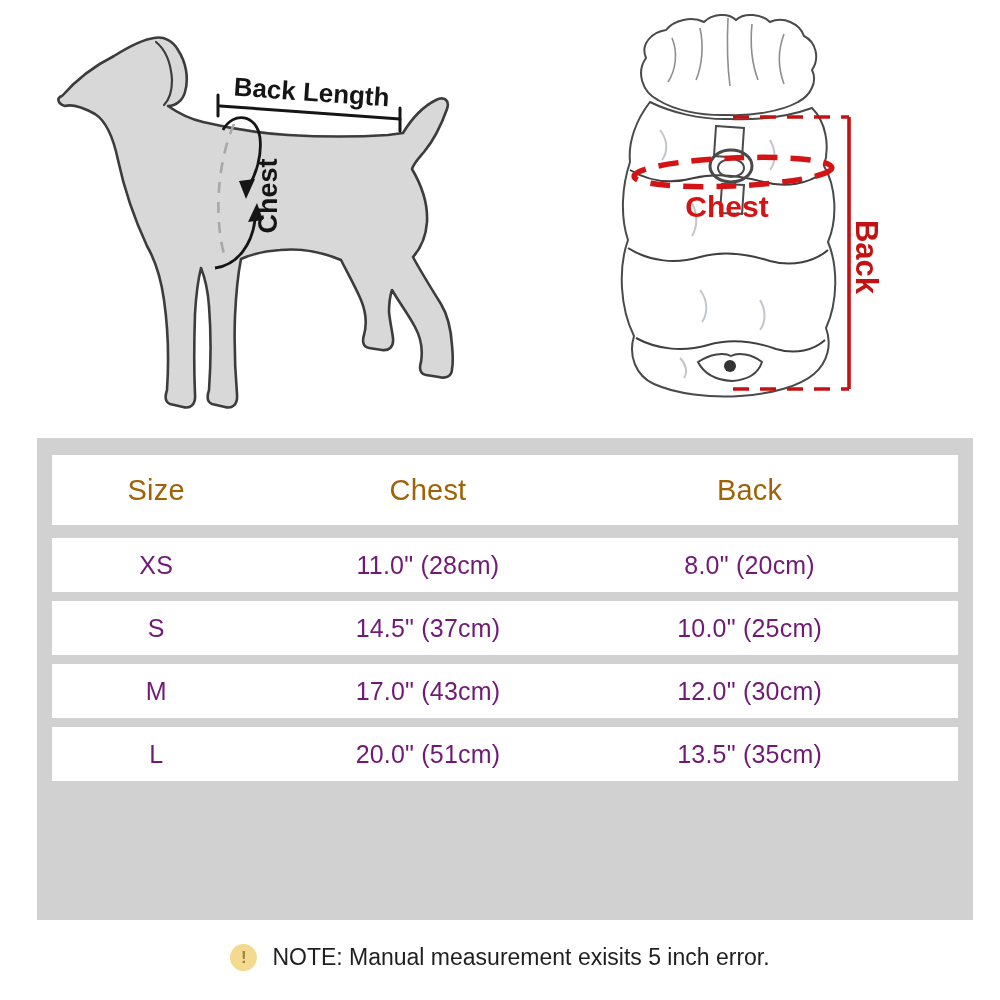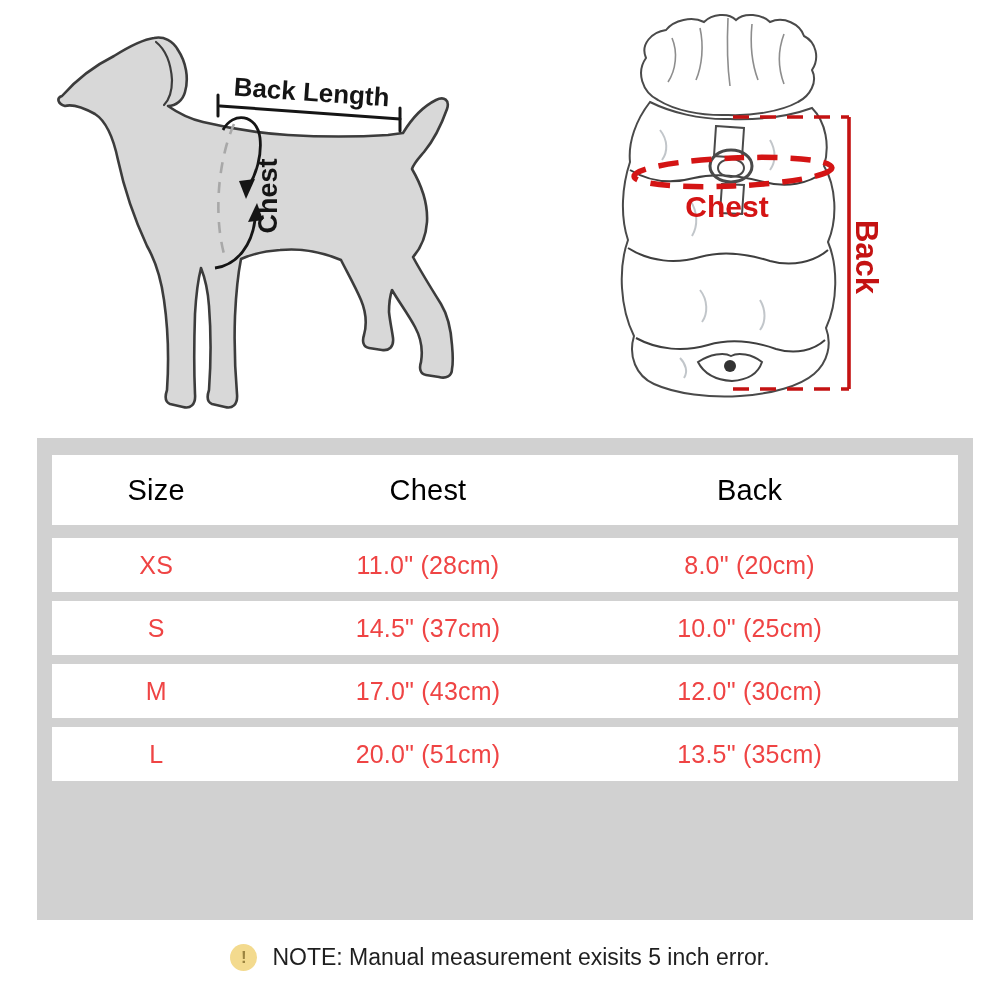--- a/index.html
+++ b/index.html
@@ -32,25 +32,25 @@
     background:#ffffff;
     display:grid;
     grid-template-columns:23% 37% 34% 6%;
     align-items:center;
     height:54px;
     flex:0 0 auto;
   }
   .trow .cell {
     text-align:center;
     font-size:25px;
-    color:#ef4444;
+    color:#701a75;
     letter-spacing:0.2px;
   }
   .trow.thead { height:70px; margin-bottom:4px; }
-  .trow.thead .cell { font-size:29px; color:#000000; }
+  .trow.thead .cell { font-size:29px; color:#a16207; }
 
   
   .note {
     position:absolute;
     left:0; top:944px; width:1000px;
     display:flex; align-items:center; justify-content:center;
     gap:15px;
   }
   .note-icon {
     width:27px; height:27px;

